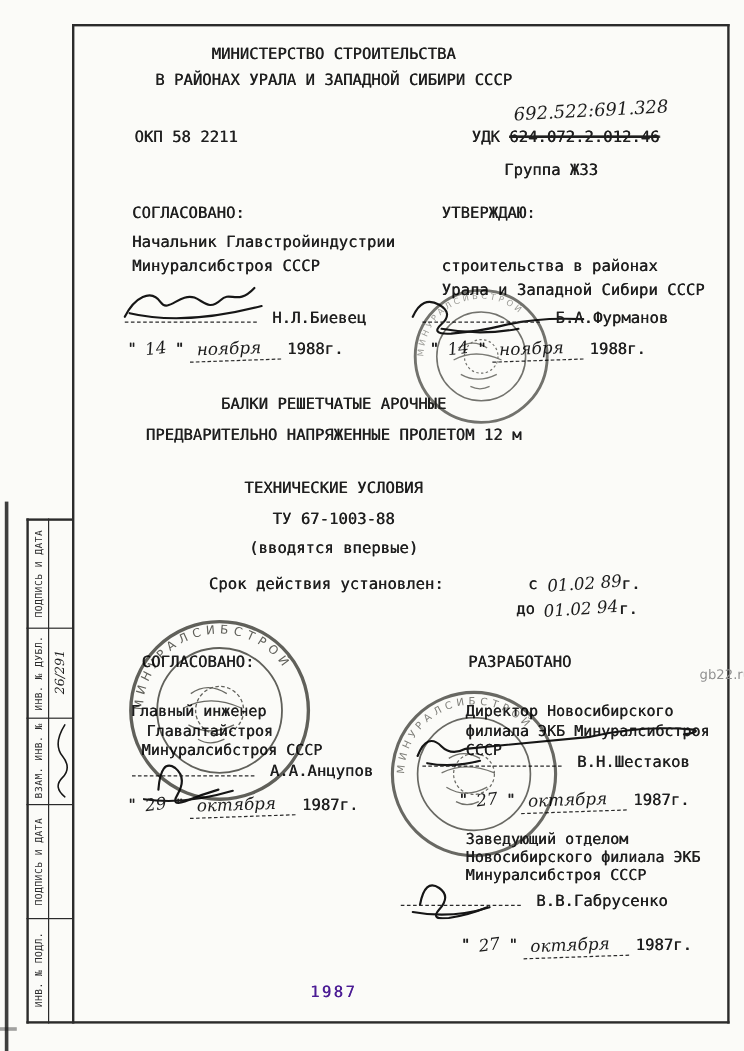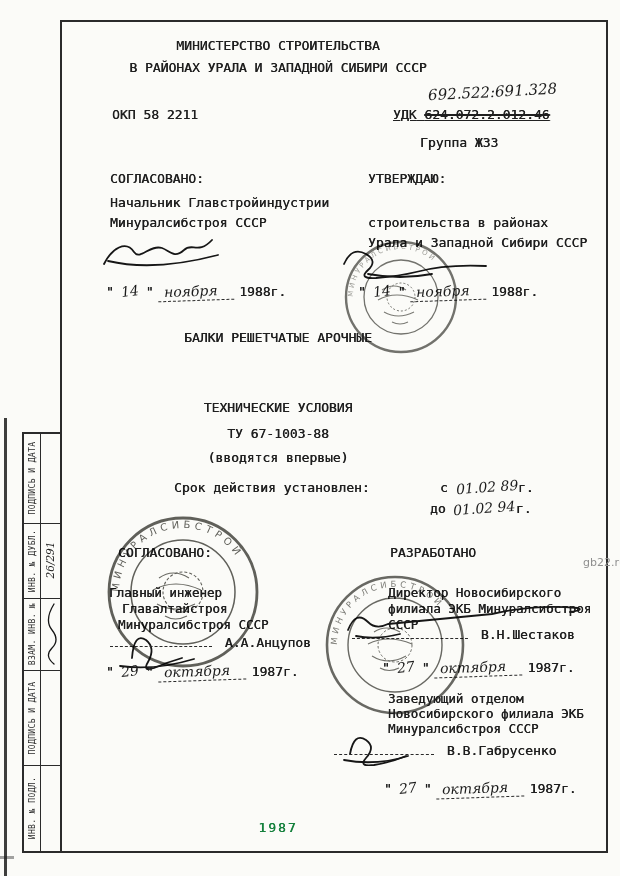--- a/index.html
+++ b/index.html
@@ -34,21 +34,21 @@
     text-align:center;color:#222;white-space:nowrap;}
   
   .sig{position:absolute;}
   .sig path{fill:none;stroke:#161616;stroke-width:1.8;stroke-linecap:round;stroke-linejoin:round;}
   
   .stamp{position:absolute;mix-blend-mode:multiply;}
   .st-ring{fill:none;stroke:#45453f;}
   .st-text{fill:#45453f;font-family:"DejaVu Sans",sans-serif;}
   .st-scrib{fill:none;stroke:#50504a;stroke-width:1.1;}
   .wm{position:absolute;font-family:"DejaVu Sans",sans-serif;font-size:11px;color:#8f8f8f;}
-  .footer-year{letter-spacing:2px;color:#15803d;}
+  .footer-year{letter-spacing:2px;color:#4c1d95;}
   .artifact{position:absolute;background:#1c1c1c;}
 </style>
 </head>
 <body>
 
 <div id="page">
 
   <div class="line" style="left:60px;top:20px;width:548px;height:2px;"></div>
   <div class="line" style="left:60px;top:20px;width:2px;height:833px;"></div>
   <div class="line" style="left:606px;top:20px;width:2px;height:833px;"></div>
@@ -56,62 +56,71 @@
 
   <div class="artifact" style="left:4px;top:418px;width:3px;height:458px;opacity:.85;"></div>
   <div class="artifact" style="left:0px;top:856px;width:14px;height:3px;opacity:.4;"></div>
 
   <div class="t ctr" style="top:38px;">МИНИСТЕРСТВО СТРОИТЕЛЬСТВА</div>
   <div class="t ctr" style="top:60px;">В РАЙОНАХ УРАЛА И ЗАПАДНОЙ СИБИРИ СССР</div>
 
   <div class="h" style="left:428px;top:83px;font-size:15px;transform:rotate(-3deg);">692.522:691.328</div>
 
   <div class="t" style="left:112px;top:107px;">ОКП 58 2211</div>
-  <div class="dateline" style="left:393px;top:107px;text-decoration:underline;">
+  <div class="dateline" style="left:393px;top:107px;">
     <span class="t-in">УДК</span>
     <span class="t-in strike">624.072.2.012.46</span>
   </div>
   <div class="t" style="left:420px;top:135px;">Группа Ж33</div>
 
   <div class="t" style="left:110px;top:171px;">СОГЛАСОВАНО:</div>
   <div class="t" style="left:110px;top:195px;">Начальник Главстройиндустрии</div>
   <div class="t" style="left:110px;top:215px;">Минуралсибстроя СССР</div>
   <svg class="sig" style="left:98px;top:230px;" width="130" height="46" viewBox="0 0 130 46">
     <path d="M6 34 C14 18 28 10 36 22 C42 31 52 14 64 18 C72 21 76 29 86 20 C94 12 100 25 114 10"></path>
     <path d="M10 31 C44 39 82 35 120 25"></path>
   </svg>
+  <div class="dateline" style="left:104px;top:256px;">
+    <span class="dashseg" style="width:110px;"></span>
+    <span class="t-in">Н.Л.Биевец</span>
+  </div>
   <div class="dateline" style="left:106px;top:283px;">
     <span class="t-in">"</span><span class="h-in day">14</span><span class="t-in">"</span><span class="h-in month">ноября</span><span class="t-in">1988г.</span>
   </div>
 
   <div class="t" style="left:368px;top:171px;">УТВЕРЖДАЮ:</div>
   <div class="t" style="left:368px;top:215px;">строительства в районах</div>
   <div class="t" style="left:368px;top:235px;">Урала и Западной Сибири СССР</div>
   <svg class="sig" style="left:338px;top:238px;" width="150" height="44" viewBox="0 0 150 44">
     <path d="M6 26 q8 -18 22 -10 q12 7 2 16 q-10 9 8 8 q24 -2 40 -6 q30 -8 70 -6"></path>
     <path d="M30 36 q32 6 64 0"></path>
   </svg>
+  <div class="dateline" style="left:352px;top:256px;">
+    <span class="dashseg" style="width:98px;"></span>
+    <span class="t-in">Б.А.Фурманов</span>
+  </div>
   <div class="dateline" style="left:358px;top:283px;">
     <span class="t-in">"</span><span class="h-in day">14</span><span class="t-in">"</span><span class="h-in month">ноября</span><span class="t-in">1988г.</span>
   </div>
 
   <svg class="stamp" style="left:340px;top:236px;opacity:.75;" width="122" height="122" viewBox="0 0 122 122">
     <defs>
         <path id="ringT" d="M61,61 m-48,0 a48,48 0 1,1 96,0 a48,48 0 1,1 -96,0"></path>
       </defs>
     <circle cx="61" cy="61" r="55" class="st-ring" style="stroke-width:2.4;"></circle>
     <circle cx="61" cy="61" r="37" class="st-ring" style="stroke-width:1.3;"></circle>
     <text class="st-text" style="font-size:7px;letter-spacing:2.5px;opacity:.7;">
       <textPath href="#ringT">МИНУРАЛСИБСТРОЙ</textPath>
     </text>
     <path class="st-scrib" d="M42 54 q12 -8 24 0 M38 64 q18 -10 40 0 M44 76 q14 8 30 0 M52 86 q8 4 16 0"></path>
     <circle cx="61" cy="61" r="14" class="st-ring" style="stroke-width:1;stroke-dasharray:2 2;"></circle>
   </svg>
 
   <div class="t ctr" style="top:330px;">БАЛКИ РЕШЕТЧАТЫЕ АРОЧНЫЕ</div>
+  <div class="t ctr" style="top:356px;">ПРЕДВАРИТЕЛЬНО НАПРЯЖЕННЫЕ ПРОЛЕТОМ 12 м</div>
   <div class="t ctr" style="top:400px;">ТЕХНИЧЕСКИЕ УСЛОВИЯ</div>
   <div class="t ctr" style="top:426px;">ТУ 67-1003-88</div>
   <div class="t ctr" style="top:450px;">(вводятся впервые)</div>
 
   <div class="t" style="left:174px;top:480px;">Срок действия установлен:</div>
   <div class="dateline" style="left:440px;top:479px;">
     <span class="t-in">с</span>
     <span class="h-in" style="transform:rotate(-4deg);display:inline-block;">01.02 89</span><span class="t-in">г.</span>
   </div>
   <div class="dateline" style="left:430px;top:500px;">

